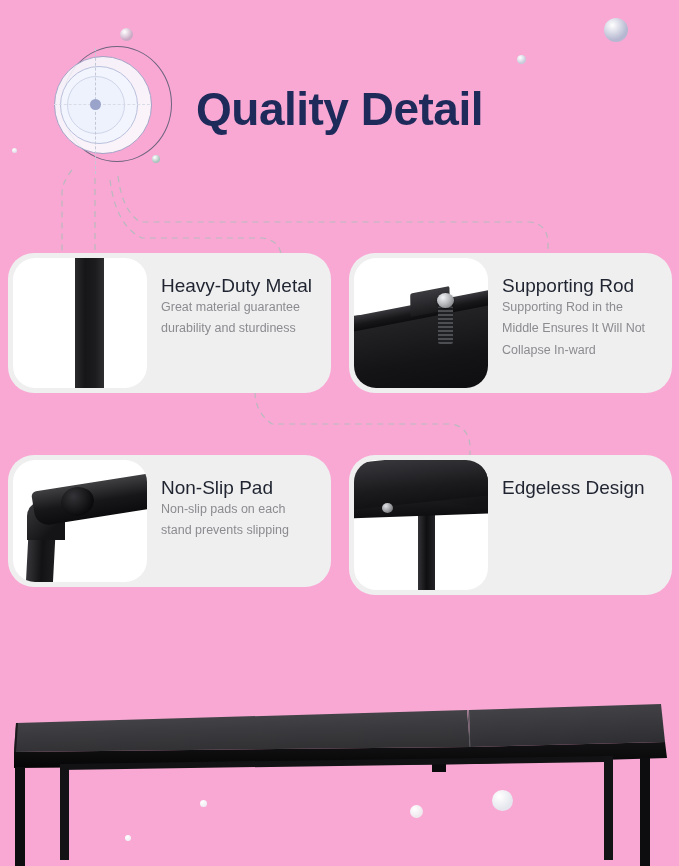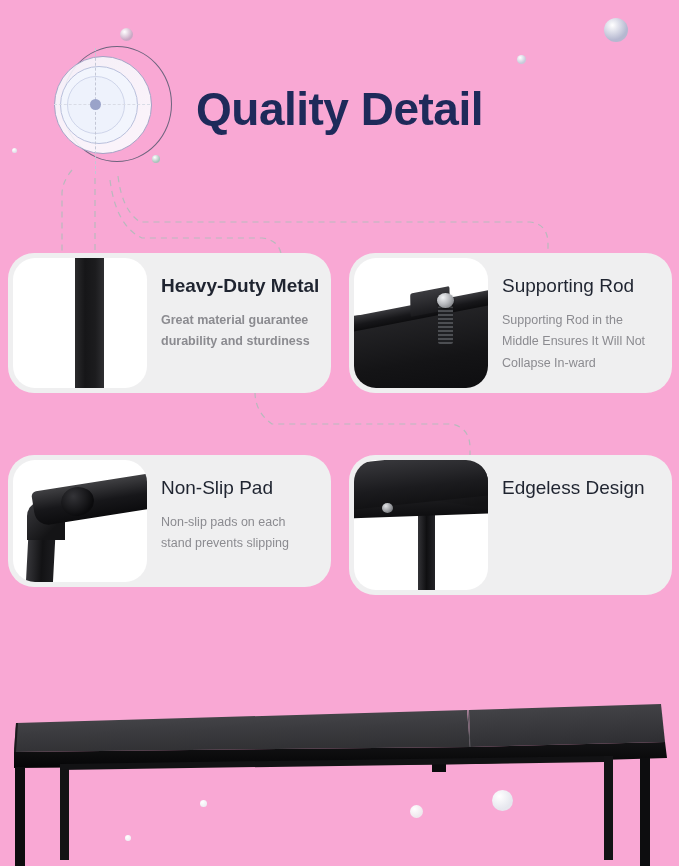--- a/index.html
+++ b/index.html
@@ -126,21 +126,21 @@
     padding: 22px 10px 0 14px;
     overflow: hidden;
   }
   .card-title {
     font-size: 19px;
     color: #1f2430;
     line-height: 1.15;
     white-space: nowrap;
   }
   .card-desc {
-    margin-top: 13px;
+    margin-top: 0;
     font-size: 12.5px;
     color: #8b8b90;
     line-height: 1.72;
   }
   .card-desc div { white-space: nowrap; }
 
   
   .metal-bar {
     position: absolute;
     left: 62px; top: -5px;
@@ -299,21 +299,21 @@
       <path d="M 72 170 Q 62 182 62 194 L 62 276"></path>
       <path d="M 95 178 L 95 276"></path>
 
       <path d="M 118 176 Q 122 210 140 222 L 530 222 Q 548 224 548 244 L 548 276"></path>
 
       <path d="M 110 180 Q 116 226 142 238 L 262 238 Q 282 240 282 262 L 282 290"></path>
       <path d="M 255 392 Q 255 412 272 424 L 452 424 Q 470 428 470 448 L 470 470"></path>
     </g>
   </svg>
 
-  <div class="card" style="left:8px; top:253px; width:323px; height:140px;font-weight:bold;">
+  <div class="card" style="left:8px; top:253px; width:323px; height:140px;">
     <div class="card-media">
       <div class="metal-bar"></div>
     </div>
     <div class="card-text">
       <div class="card-title">Heavy-Duty Metal</div>
       <div class="card-desc">
         <div>Great material guarantee</div>
         <div>durability and sturdiness</div>
       </div>
     </div>

